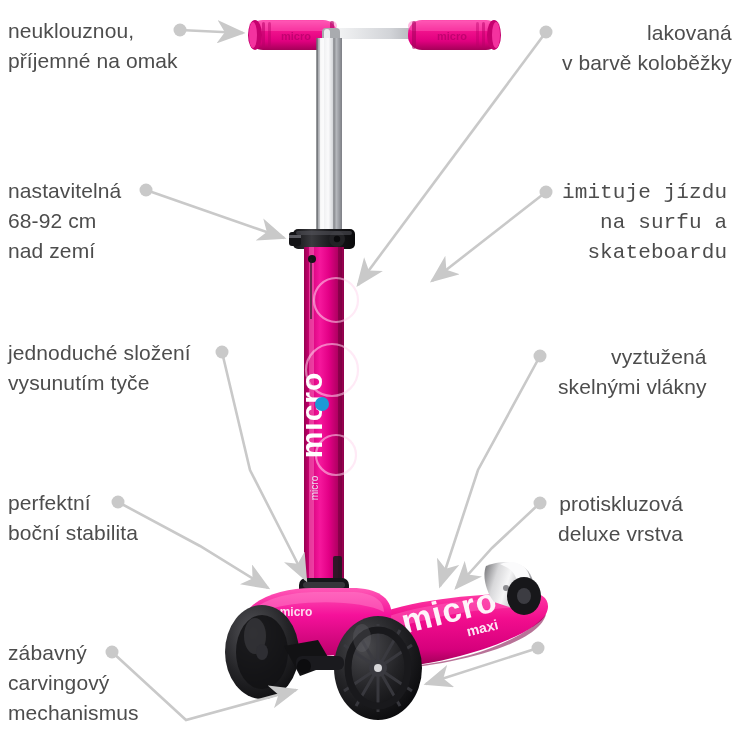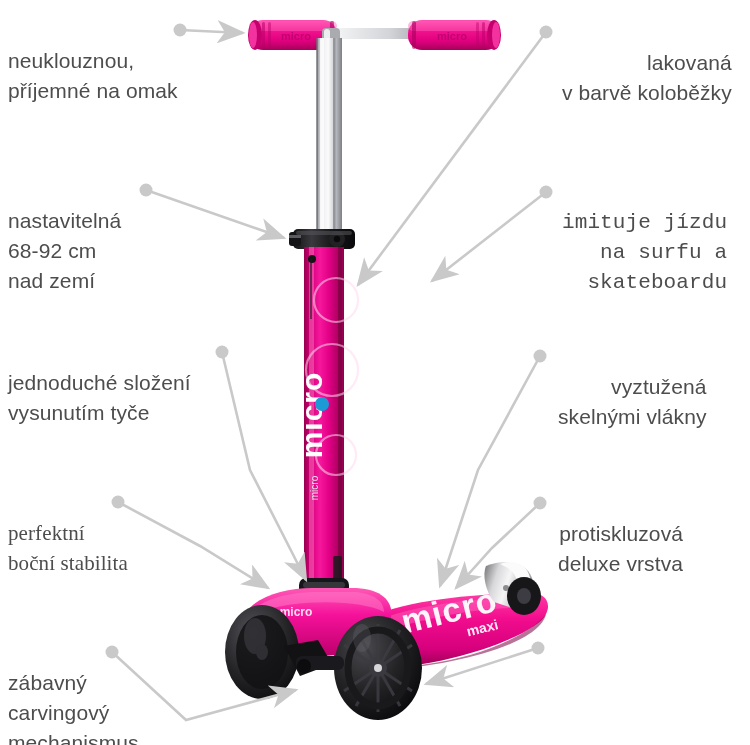--- a/index.html
+++ b/index.html
@@ -12,21 +12,20 @@
   }
   #stage{position:absolute;left:0;top:0;width:750px;height:745px;}
 
   .anno{
     position:absolute;
     color:#4d4d4d;
     font-size:21px;
     line-height:30px;
     white-space:pre;
     letter-spacing:.1px;
-    margin-top:30px;
   }
   .anno.left{text-align:left;}
   .anno.right{text-align:right;}
 
   svg.layer{position:absolute;left:0;top:0;width:750px;height:745px;overflow:visible;}
   svg.connectors{z-index:5;}
   svg.scooter{z-index:3;}
 </style>
 </head>
 <body>
@@ -293,21 +292,21 @@
   <div class="anno left" style="left:8px;top:176px;">nastavitelná
 68-92 cm
 nad zemí</div>
   <div class="anno right" style="left:562px;top:178px;font-family:Liberation Mono, monospace;">imituje jízdu
 na surfu a
 skateboardu</div>
   <div class="anno left" style="left:8px;top:338px;">jednoduché složení
 vysunutím tyče</div>
   <div class="anno right" style="left:558px;top:342px;">vyztužená
 skelnými vlákny</div>
-  <div class="anno left" style="left:8px;top:488px;font-family:Liberation Serif, serif;">perfektní
+  <div class="anno left" style="left:8px;top:488px;">perfektní
 boční stabilita</div>
   <div class="anno right" style="left:558px;top:489px;">protiskluzová
 deluxe vrstva</div>
   <div class="anno left" style="left:8px;top:638px;">zábavný
 carvingový
 mechanismus</div>
 
 </div>
 
 </body></html>

